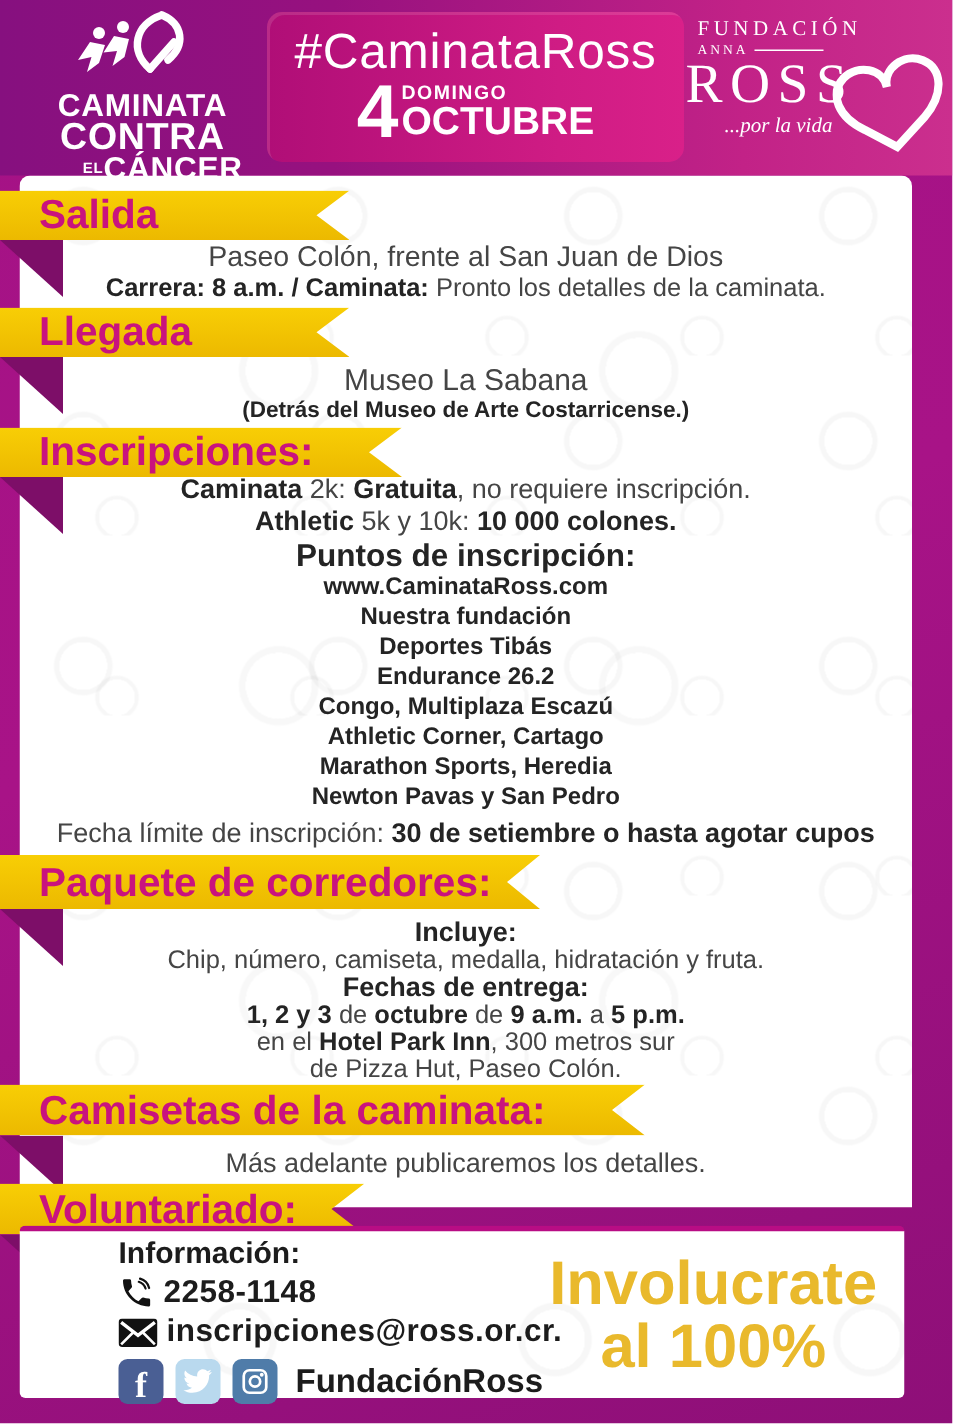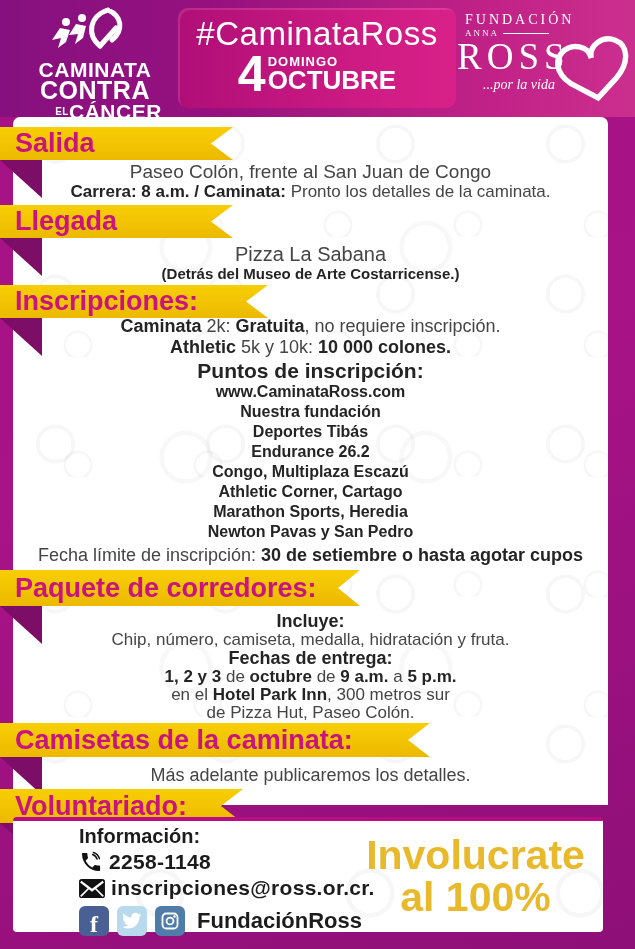--- a/index.html
+++ b/index.html
@@ -37,21 +37,21 @@
     border-radius:7px 7px 0 0;
     background-image:
       radial-gradient(circle at 25% 18%, transparent 0 16px, rgba(90,90,90,.05) 16px 19px, transparent 20px),
       radial-gradient(circle at 72% 62%, transparent 0 22px, rgba(90,90,90,.045) 22px 26px, transparent 27px),
       radial-gradient(circle at 50% 90%, transparent 0 12px, rgba(90,90,90,.05) 12px 14px, transparent 15px);
     background-size:170px 150px,240px 210px,130px 120px;background-color:#fff;}
   .banner{position:absolute;height:33px;}
   .ribbon{position:relative;height:100%;background:linear-gradient(#f8ce05,#ecb900);
     clip-path:polygon(0 0,100% 0,calc(100% - 22px) 50%,100% 100%,0 100%);
     display:flex;align-items:center;}
-  .ribbon span{color:#c9137e;font-weight:700;font-size:27px;padding-left:15px;letter-spacing:0;}
+  .ribbon span{color:#c9137e;font-weight:700;font-size:27px;padding-left:26px;letter-spacing:0;}
   .fold{position:absolute;left:0;top:100%;width:42px;height:38px;background:#7d0e68;
     clip-path:polygon(0 0,100% 0,100% 100%);}
   .line{position:absolute;left:0;width:100%;text-align:center;color:#454545;font-size:18px;}
   .b{font-weight:700;color:#242424;}
   .bold{font-weight:700;color:#242424;}
   
   .footerbox{position:absolute;left:13px;top:817px;width:590px;height:115px;background:#fff;
     border-top:4px solid #b80d84;border-radius:4px;box-sizing:border-box;
     background-image:radial-gradient(circle at 70% 40%, transparent 0 20px, rgba(90,90,90,.05) 20px 24px, transparent 25px);
     background-size:210px 180px;background-color:#fff;}
@@ -121,30 +121,30 @@
   </div>
 
   <div class="panel">
 
     <div class="banner" style="left:-13px;top:10px;width:233px">
       <div class="ribbon">
           <span>Salida</span>
         </div>
       <div class="fold"></div>
     </div>
-    <div class="line" style="top:44px;font-size:19px">Paseo Colón, frente al San Juan de Congo</div>
+    <div class="line" style="top:44px;font-size:19px">Paseo Colón, frente al San Juan de Dios</div>
     <div class="line seg" style="top:65px;font-size:17px"><span class="b">Carrera: 8 a.m. / Caminata: </span><span>Pronto los detalles de la caminata.</span></div>
 
     <div class="banner" style="left:-13px;top:88px;width:233px">
       <div class="ribbon">
           <span>Llegada</span>
         </div>
       <div class="fold"></div>
     </div>
-    <div class="line" style="top:126px;font-size:20px">Pizza La Sabana</div>
+    <div class="line" style="top:126px;font-size:20px">Museo La Sabana</div>
     <div class="line bold" style="top:148px;font-size:15px">(Detrás del Museo de Arte Costarricense.)</div>
 
     <div class="banner" style="left:-13px;top:168px;width:268px">
       <div class="ribbon">
           <span>Inscripciones:</span>
         </div>
       <div class="fold"></div>
     </div>
     <div class="line seg" style="top:199px"><span class="b">Caminata </span><span>2k: </span><span class="b">Gratuita</span><span>, no requiere inscripción.</span></div>
     <div class="line seg" style="top:220px"><span class="b">Athletic </span><span>5k y 10k: </span><span class="b">10 000 colones.</span></div>

